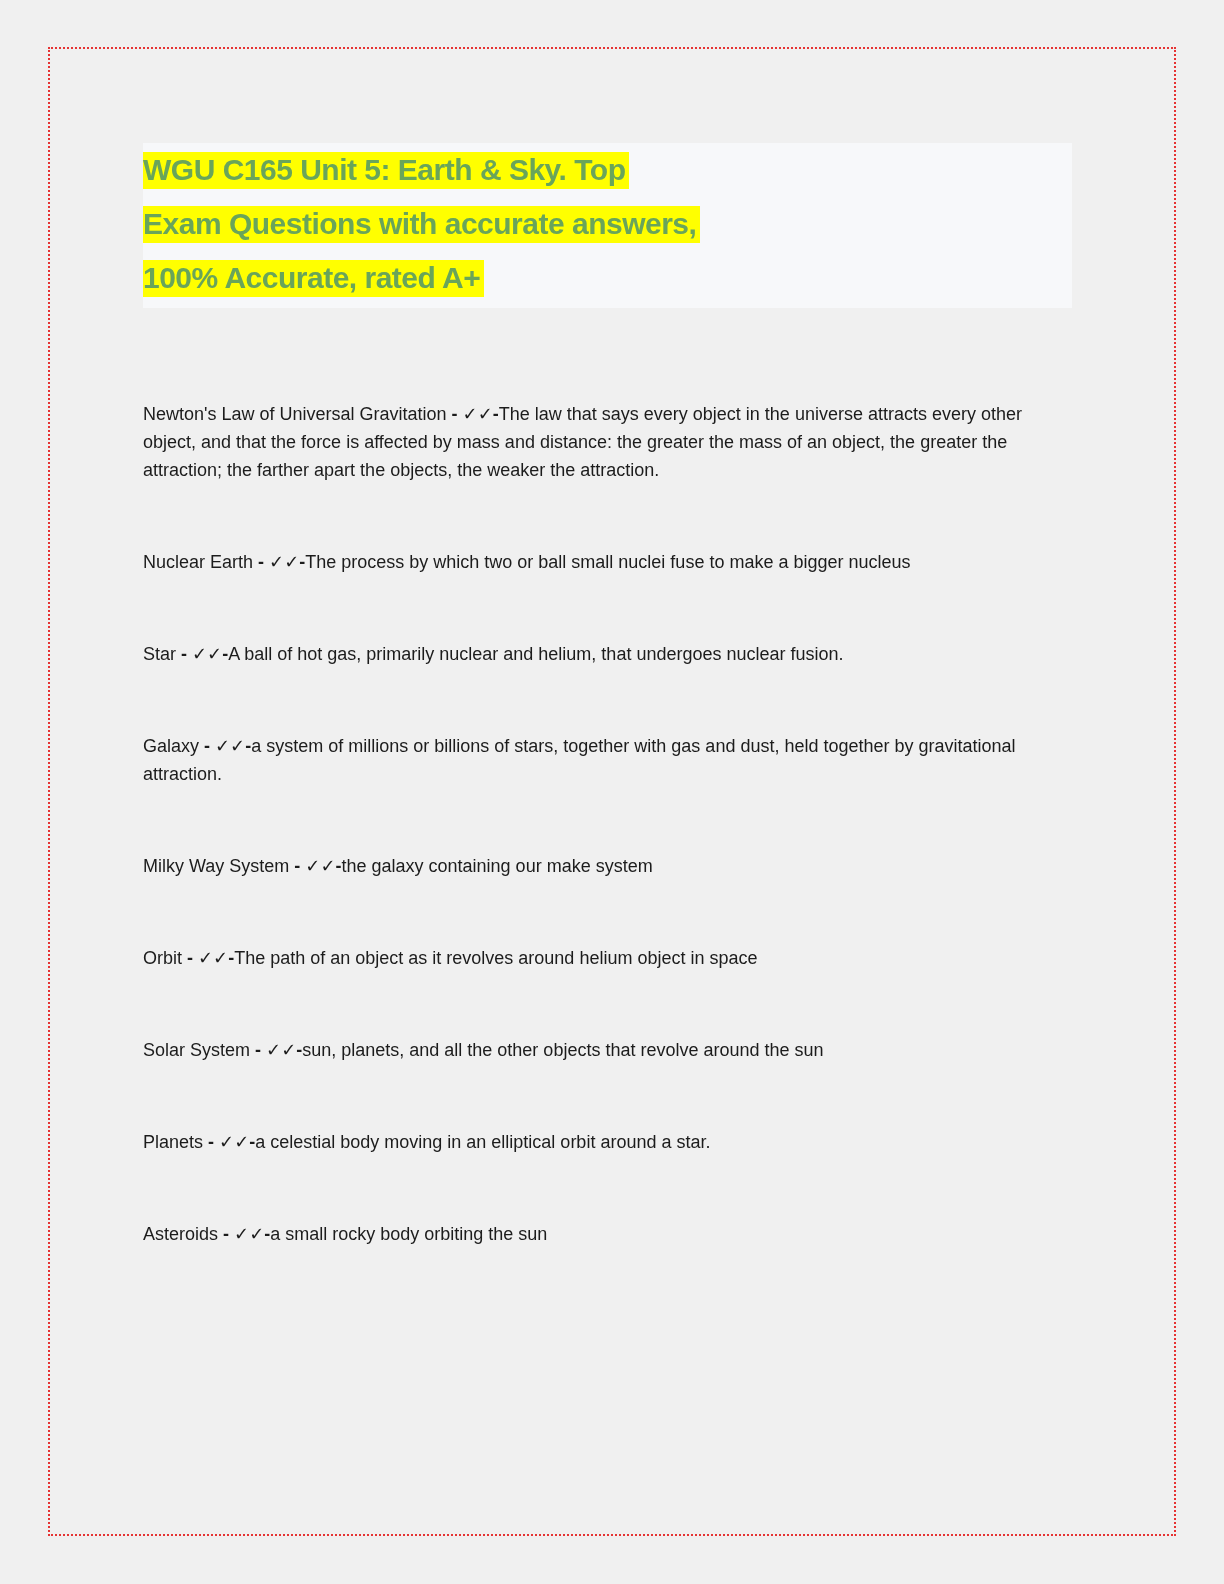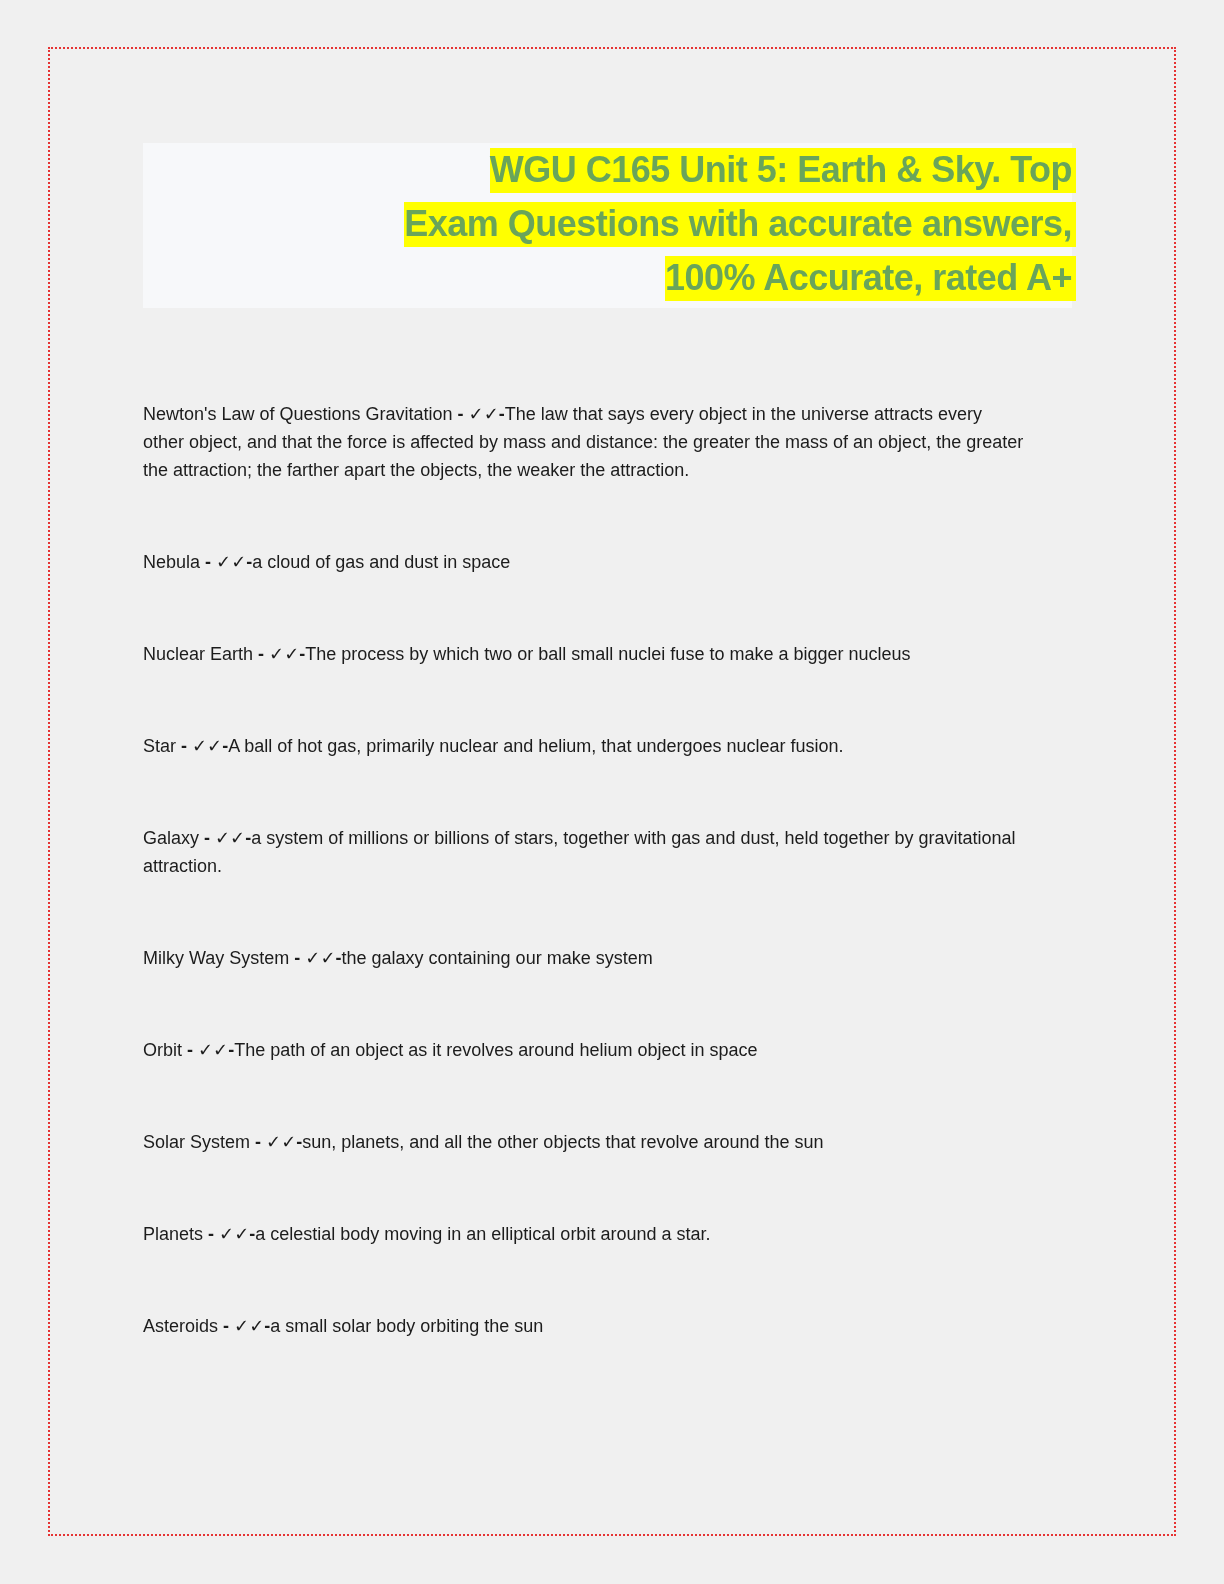--- a/index.html
+++ b/index.html
@@ -37,25 +37,24 @@
   }
   .title-backdrop{
     position:absolute;
     left:0;top:0;
     width:929px;height:165px;
     background:var(--backdrop-white);
   }
   .title-line{
     position:relative;
     line-height:54px;
-    font-size:36px;
+    font-size:30px;
     font-weight:bold;
     letter-spacing:-0.5px;
     white-space:nowrap;
-    text-align:right;
   }
   .title-line > span{
     background:var(--highlight-yellow);
     color:var(--title-green);
     padding:1px 4px 3px 0;
   }
   .qa-list{
     margin-top:95px;
     width:882px;
     color:var(--body-text);
@@ -77,25 +76,24 @@
 <div class="content">
 
   <div class="title-wrap">
     <div class="title-backdrop"></div>
     <div class="title-line"><span>WGU C165 Unit 5: Earth &amp; Sky. Top</span></div>
     <div class="title-line"><span>Exam Questions with accurate answers,</span></div>
     <div class="title-line"><span>100% Accurate, rated A+</span></div>
   </div>
 
   <div class="qa-list">
-    <p class="qa-entry"><span>Newton's Law of Questions Gravitation</span><span class="marks"> - ✓✓-</span><span>The law that says every object in the universe attracts every other object, and that the force is affected by mass and distance: the greater the mass of an object, the greater the attraction; the farther apart the objects, the weaker the attraction.</span></p>
-    <p class="qa-entry"><span>Nebula</span><span class="marks"> - ✓✓-</span><span>a cloud of gas and dust in space</span></p>
+    <p class="qa-entry"><span>Newton's Law of Universal Gravitation</span><span class="marks"> - ✓✓-</span><span>The law that says every object in the universe attracts every other object, and that the force is affected by mass and distance: the greater the mass of an object, the greater the attraction; the farther apart the objects, the weaker the attraction.</span></p>
     <p class="qa-entry"><span>Nuclear Earth</span><span class="marks"> - ✓✓-</span><span>The process by which two or ball small nuclei fuse to make a bigger nucleus</span></p>
     <p class="qa-entry"><span>Star</span><span class="marks"> - ✓✓-</span><span>A ball of hot gas, primarily nuclear and helium, that undergoes nuclear fusion.</span></p>
     <p class="qa-entry"><span>Galaxy</span><span class="marks"> - ✓✓-</span><span>a system of millions or billions of stars, together with gas and dust, held together by gravitational attraction.</span></p>
     <p class="qa-entry"><span>Milky Way System</span><span class="marks"> - ✓✓-</span><span>the galaxy containing our make system</span></p>
     <p class="qa-entry"><span>Orbit</span><span class="marks"> - ✓✓-</span><span>The path of an object as it revolves around helium object in space</span></p>
     <p class="qa-entry"><span>Solar System</span><span class="marks"> - ✓✓-</span><span>sun, planets, and all the other objects that revolve around the sun</span></p>
     <p class="qa-entry"><span>Planets</span><span class="marks"> - ✓✓-</span><span>a celestial body moving in an elliptical orbit around a star.</span></p>
-    <p class="qa-entry"><span>Asteroids</span><span class="marks"> - ✓✓-</span><span>a small solar body orbiting the sun</span></p>
+    <p class="qa-entry"><span>Asteroids</span><span class="marks"> - ✓✓-</span><span>a small rocky body orbiting the sun</span></p>
   </div>
 
 </div>
 
 </body></html>

